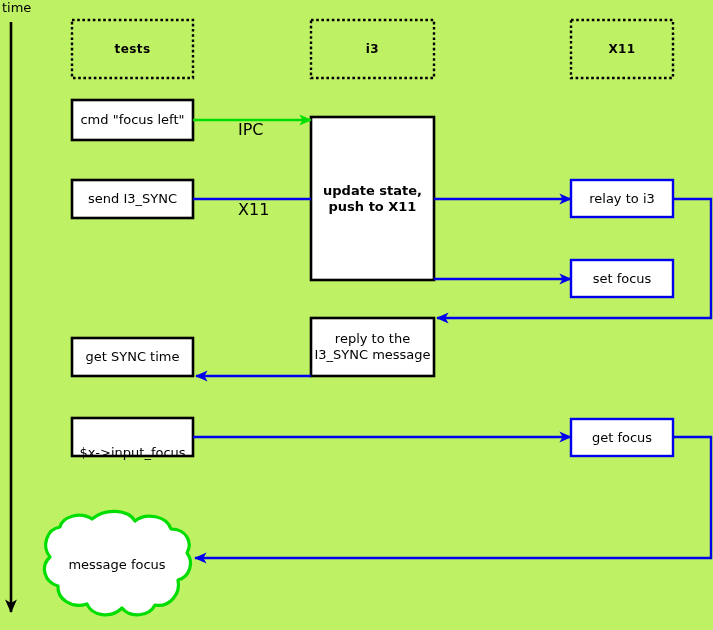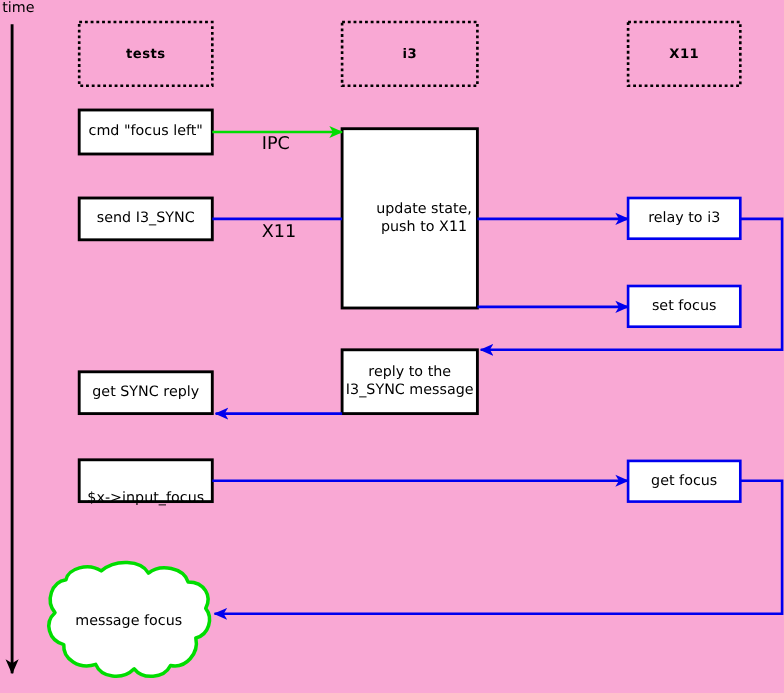--- a/index.html
+++ b/index.html
@@ -7,21 +7,21 @@
     padding: 0;
     background: #ffffff;
   }
   body {
     font-family: "DejaVu Sans", sans-serif;
   }
   #canvas {
     position: relative;
     width: 713px;
     height: 630px;
-    background: #f9a8d4;
+    background: #bef264;
     overflow: hidden;
   }
   #canvas svg.layer {
     position: absolute;
     left: 0;
     top: 0;
     width: 713px;
     height: 630px;
   }
   .node-label {
@@ -131,27 +131,27 @@
   </svg>
 
   <div class="axis-label" style="left:2px; top:0px;">time</div>
 
   <div class="node-label bold" style="left:72px; top:20px; width:121px; height:58px;">tests</div>
   <div class="node-label bold" style="left:311px; top:20px; width:123px; height:58px;">i3</div>
   <div class="node-label bold" style="left:571px; top:20px; width:102px; height:58px;">X11</div>
 
   <div class="node-label" style="left:72px; top:100px; width:121px; height:40px;">cmd "focus left"</div>
   <div class="node-label" style="left:72px; top:180px; width:121px; height:38px;">send I3_SYNC</div>
-  <div class="node-label" style="left:324px; top:117px; width:123px; height:163px; white-space:pre-line;">update state,
+  <div class="node-label" style="left:311px; top:117px; width:123px; height:163px; white-space:pre-line;font-weight:bold;">update state,
 push to X11</div>
   <div class="node-label" style="left:571px; top:180px; width:102px; height:37px;">relay to i3</div>
   <div class="node-label" style="left:571px; top:260px; width:102px; height:37px;">set focus</div>
   <div class="node-label" style="left:305px; top:318px; width:135px; height:58px; white-space:pre-line;">reply to the
 I3_SYNC message</div>
-  <div class="node-label" style="left:72px; top:338px; width:121px; height:38px;">get SYNC reply</div>
+  <div class="node-label" style="left:72px; top:338px; width:121px; height:38px;">get SYNC time</div>
   <div class="node-label" style="left:72px; top:418px; width:121px; height:38px;margin-top:16px;">$x-&gt;input_focus</div>
   <div class="node-label" style="left:571px; top:419px; width:102px; height:37px;">get focus</div>
   <div class="node-label" style="left:42px; top:512px; width:150px; height:105px;">message focus</div>
 
   <div class="edge-label" style="left:238px; top:120px;">IPC</div>
   <div class="edge-label" style="left:238px; top:200px;">X11</div>
 
 </div>
 
 </body></html>

